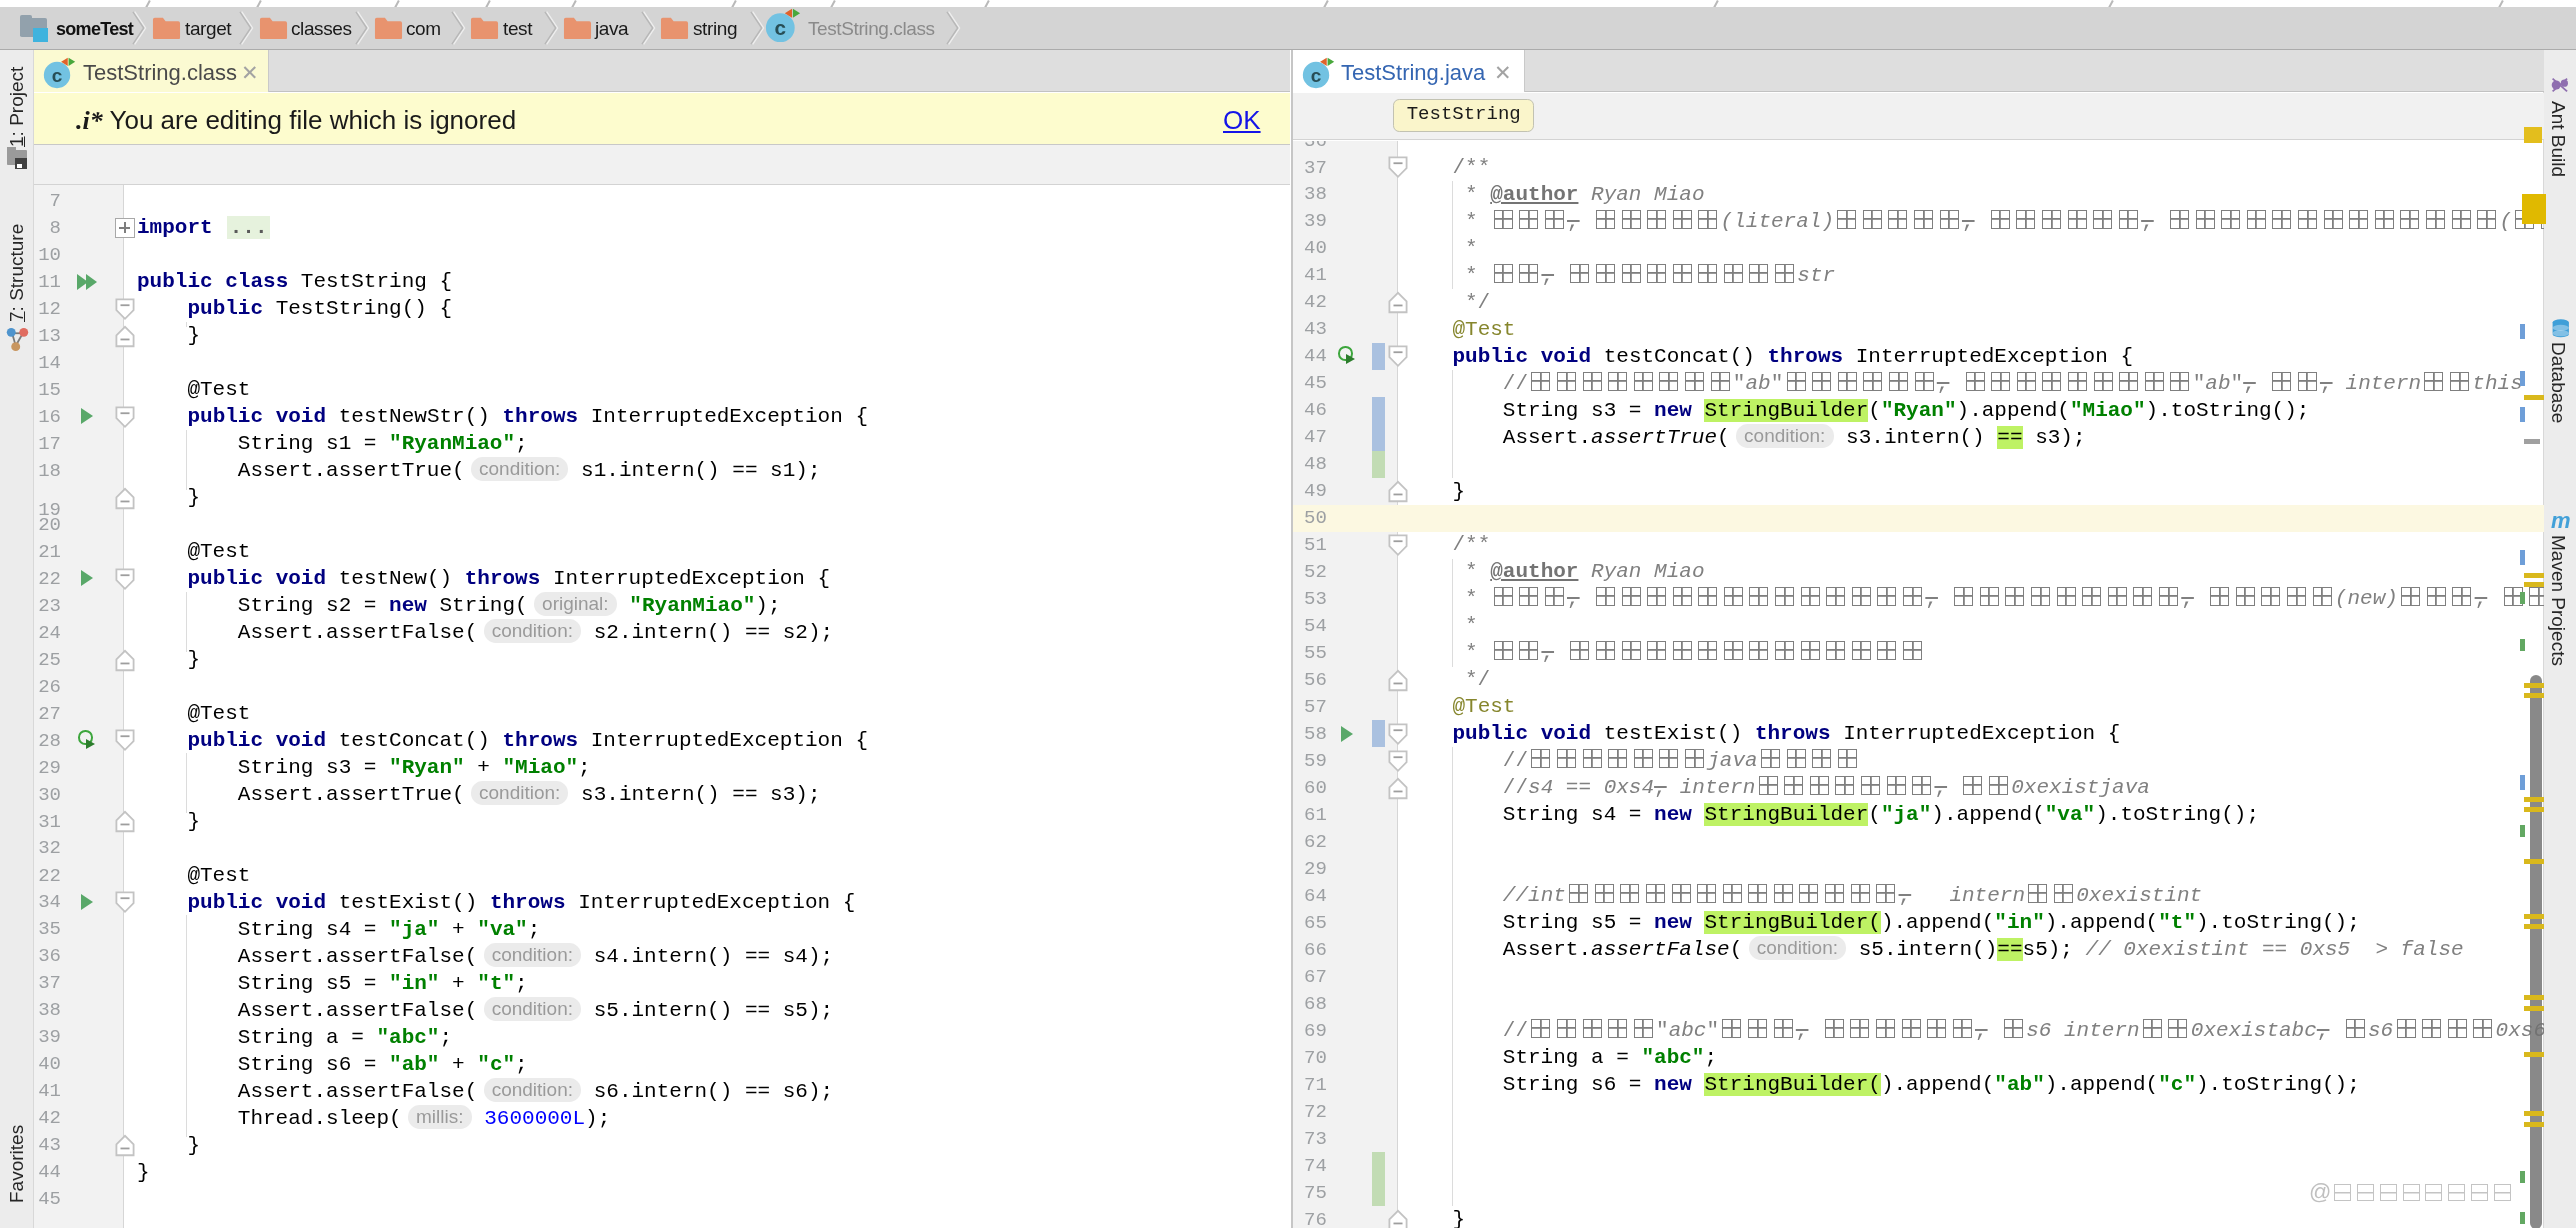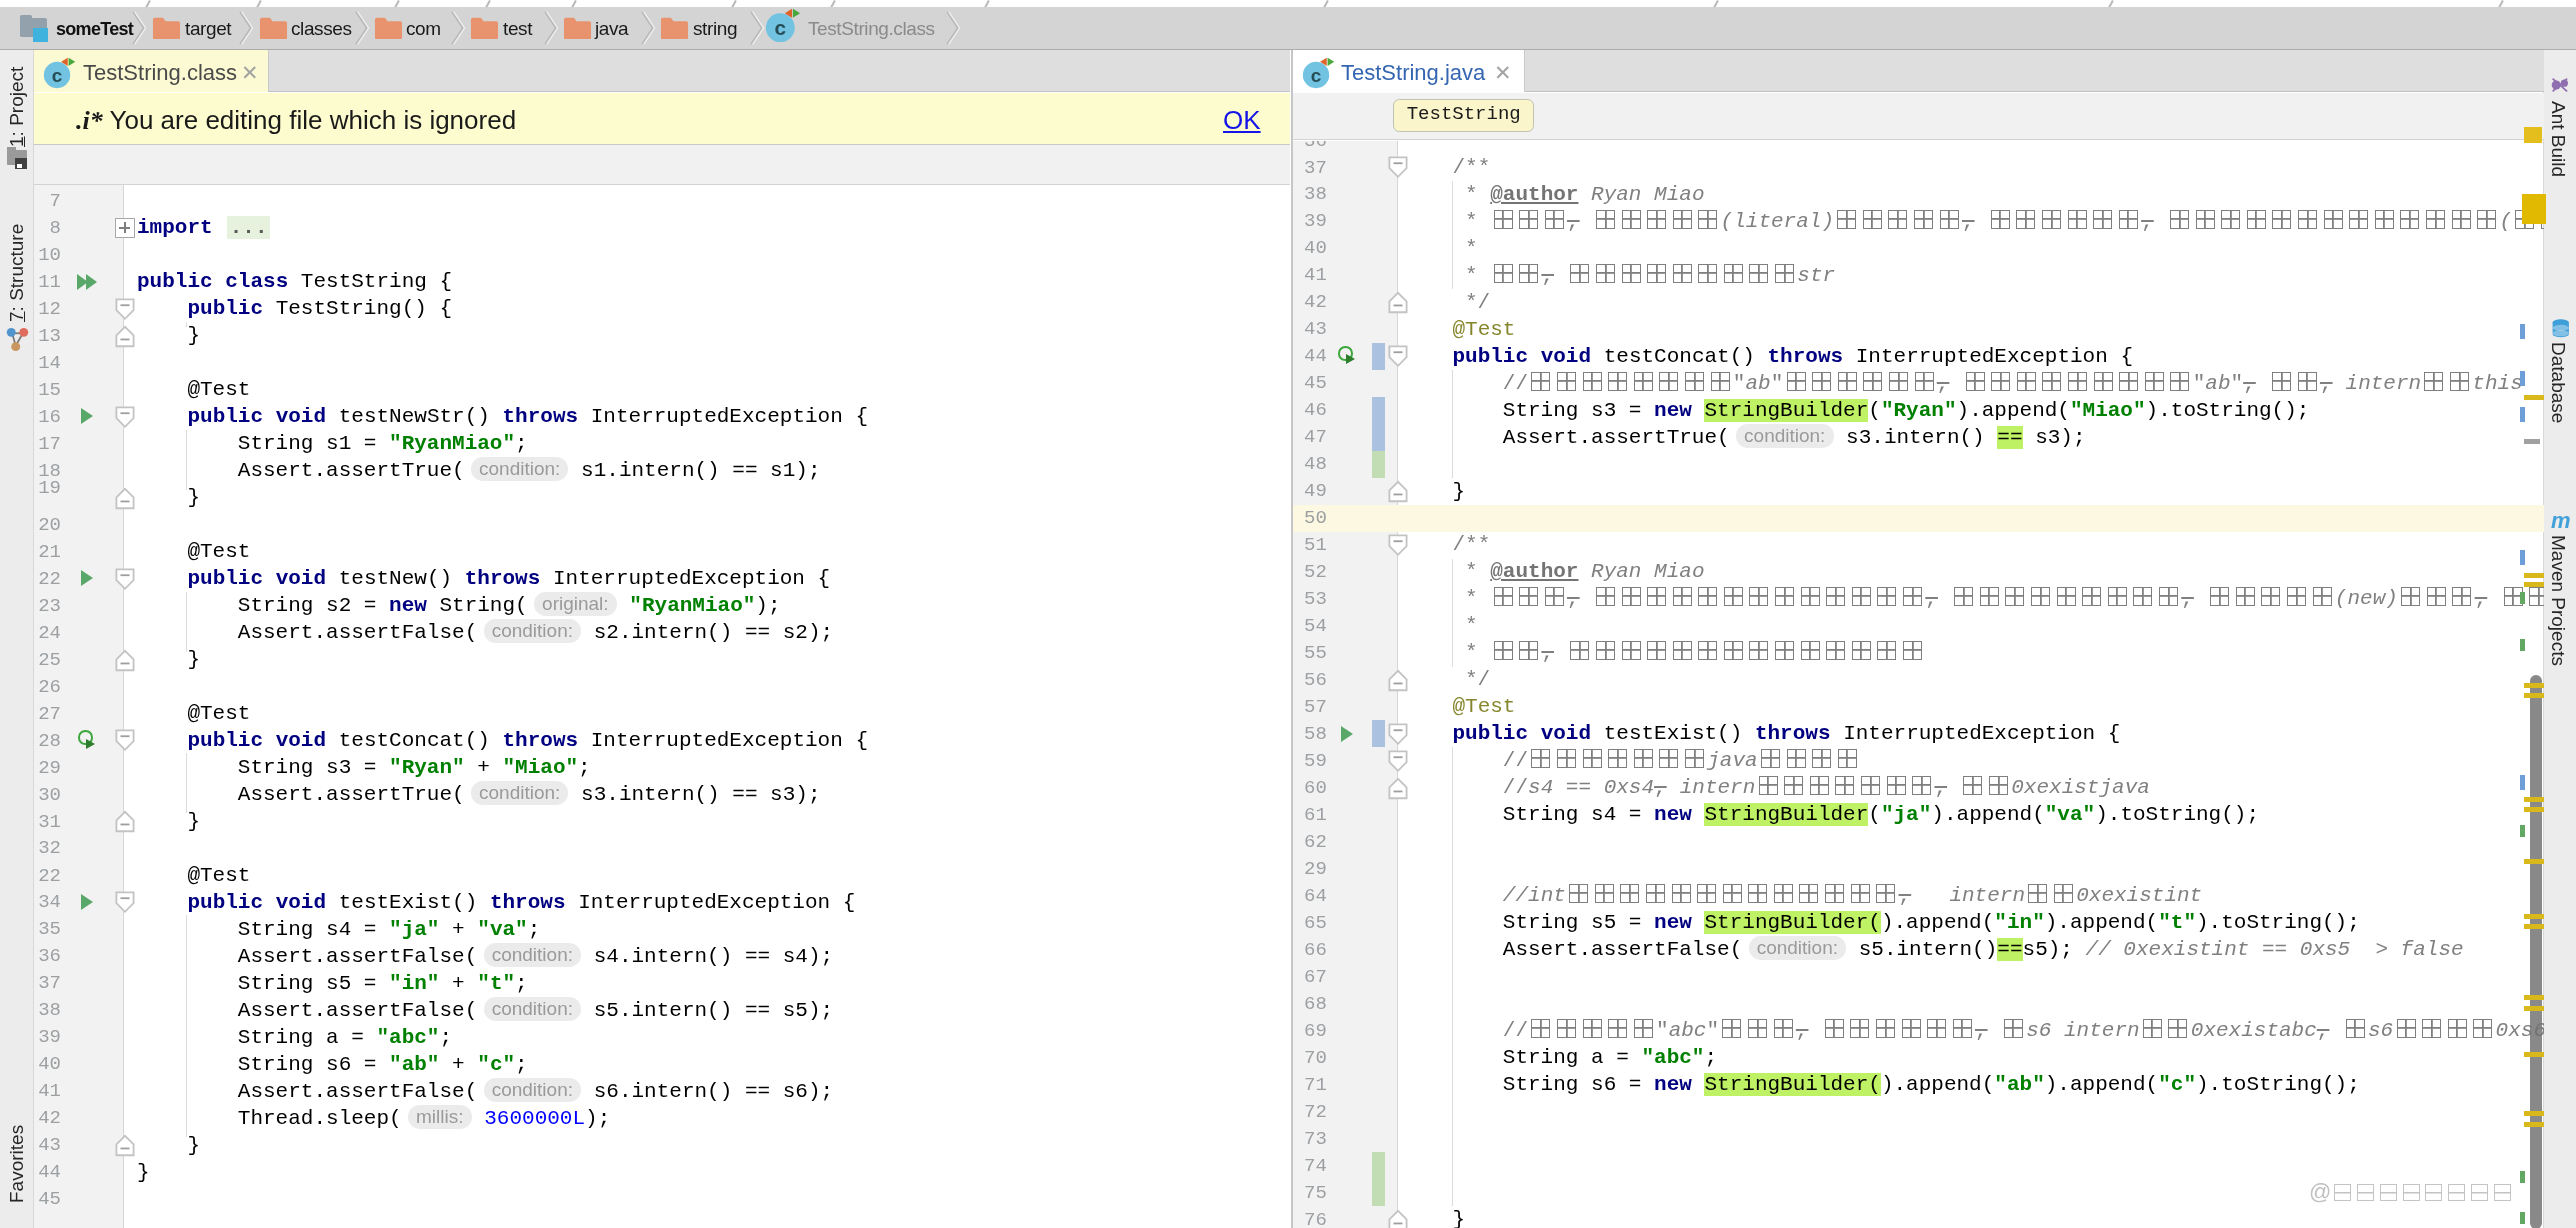--- a/index.html
+++ b/index.html
@@ -6,21 +6,21 @@
 .abs{position:absolute}
 .code{font-family:"Liberation Mono",monospace;font-size:21px;line-height:27px;white-space:pre;color:#000}
 .k{color:#000080;font-weight:bold}
 .s{color:#008000;font-weight:bold}
 .n{color:#0000ff}
 .c{color:#808080}
 .c i,.doc i{font-style:italic}
 .doc{color:#808080}
 .doc b{font-weight:bold;text-decoration:underline;color:#747474}
 .an{color:#86862d}
-.it{}
+.it{font-style:italic}
 .hl{background:#bef264}
 .hint{display:inline-block;background:#ebebeb;color:#9a9a9a;border-radius:11.8px;
  font-family:"Liberation Sans",sans-serif;font-size:19px;line-height:23.5px;height:23.5px;
  padding:0 8.1px;margin-left:6.3px;vertical-align:0.9px}
 .dots{background:#e6f2dd;color:#5a5a5a;font-weight:bold;padding:0 2.7px;margin-left:1.8px}
 .cj{display:inline-block;width:19px;height:19px;border:1.8px solid #7f7f7f;margin:0 3.3px -1.8px 3.3px;
  background:linear-gradient(#7f7f7f,#7f7f7f) center/100% 1.8px no-repeat,linear-gradient(#7f7f7f,#7f7f7f) center/1.8px 100% no-repeat}
 .fw{display:inline-block;width:25.6px}
 .ln{position:absolute;font-family:"Liberation Mono",monospace;font-size:19px;color:#9da0a3;
  text-align:right;width:42px}
@@ -205,21 +205,21 @@
 <div class="abs code" style="left:137px;top:403px">    <span class="k">public</span> <span class="k">void</span> testNewStr() <span class="k">throws</span> InterruptedException {</div>
 <svg class="abs" style="left:115px;top:406px" width="20" height="22.6" viewBox="0 0 22 25">
 <path d="M1.5 1.5 h19 v12 l-9.5 9.5 l-9.5 -9.5 z" fill="#fff" stroke="#c3c3c3" stroke-width="2"></path>
 <line x1="6" y1="8" x2="16" y2="8" stroke="#9e9e9e" stroke-width="2"></line>
   </svg>
 <div class="tri" style="left:81px;top:408px;border-width:8.1px 0 8.1px 12.7px;border-color:transparent transparent transparent #59a869"></div>
 <div class="ln lnL" style="top:433px">17</div>
 <div class="abs code" style="left:137px;top:430px">        String s1 = <span class="s">"RyanMiao"</span>;</div>
 <div class="ln lnL" style="top:460px">18</div>
 <div class="abs code" style="left:137px;top:457px">        Assert.assertTrue(<span class="hint">condition:</span> s1.intern() == s1);</div>
-<div class="ln lnL" style="top:477px">19</div>
+<div class="ln lnL" style="top:499px">19</div>
 <div class="abs code" style="left:137px;top:484px">    }</div>
 <svg class="abs" style="left:115px;top:487px" width="20" height="22.6" viewBox="0 0 22 25">
 <path d="M1.5 23.5 h19 v-12 l-9.5 -9.5 l-9.5 9.5 z" fill="#fff" stroke="#c3c3c3" stroke-width="2"></path>
 <line x1="6" y1="16" x2="16" y2="16" stroke="#9e9e9e" stroke-width="2"></line>
   </svg>
 <div class="ln lnL" style="top:514px">20</div>
 <div class="ln lnL" style="top:541px">21</div>
 <div class="abs code" style="left:137px;top:538px">    @Test</div>
 <div class="ln lnL" style="top:568px">22</div>
 <div class="abs code" style="left:137px;top:565px">    <span class="k">public</span> <span class="k">void</span> testNew() <span class="k">throws</span> InterruptedException {</div>

